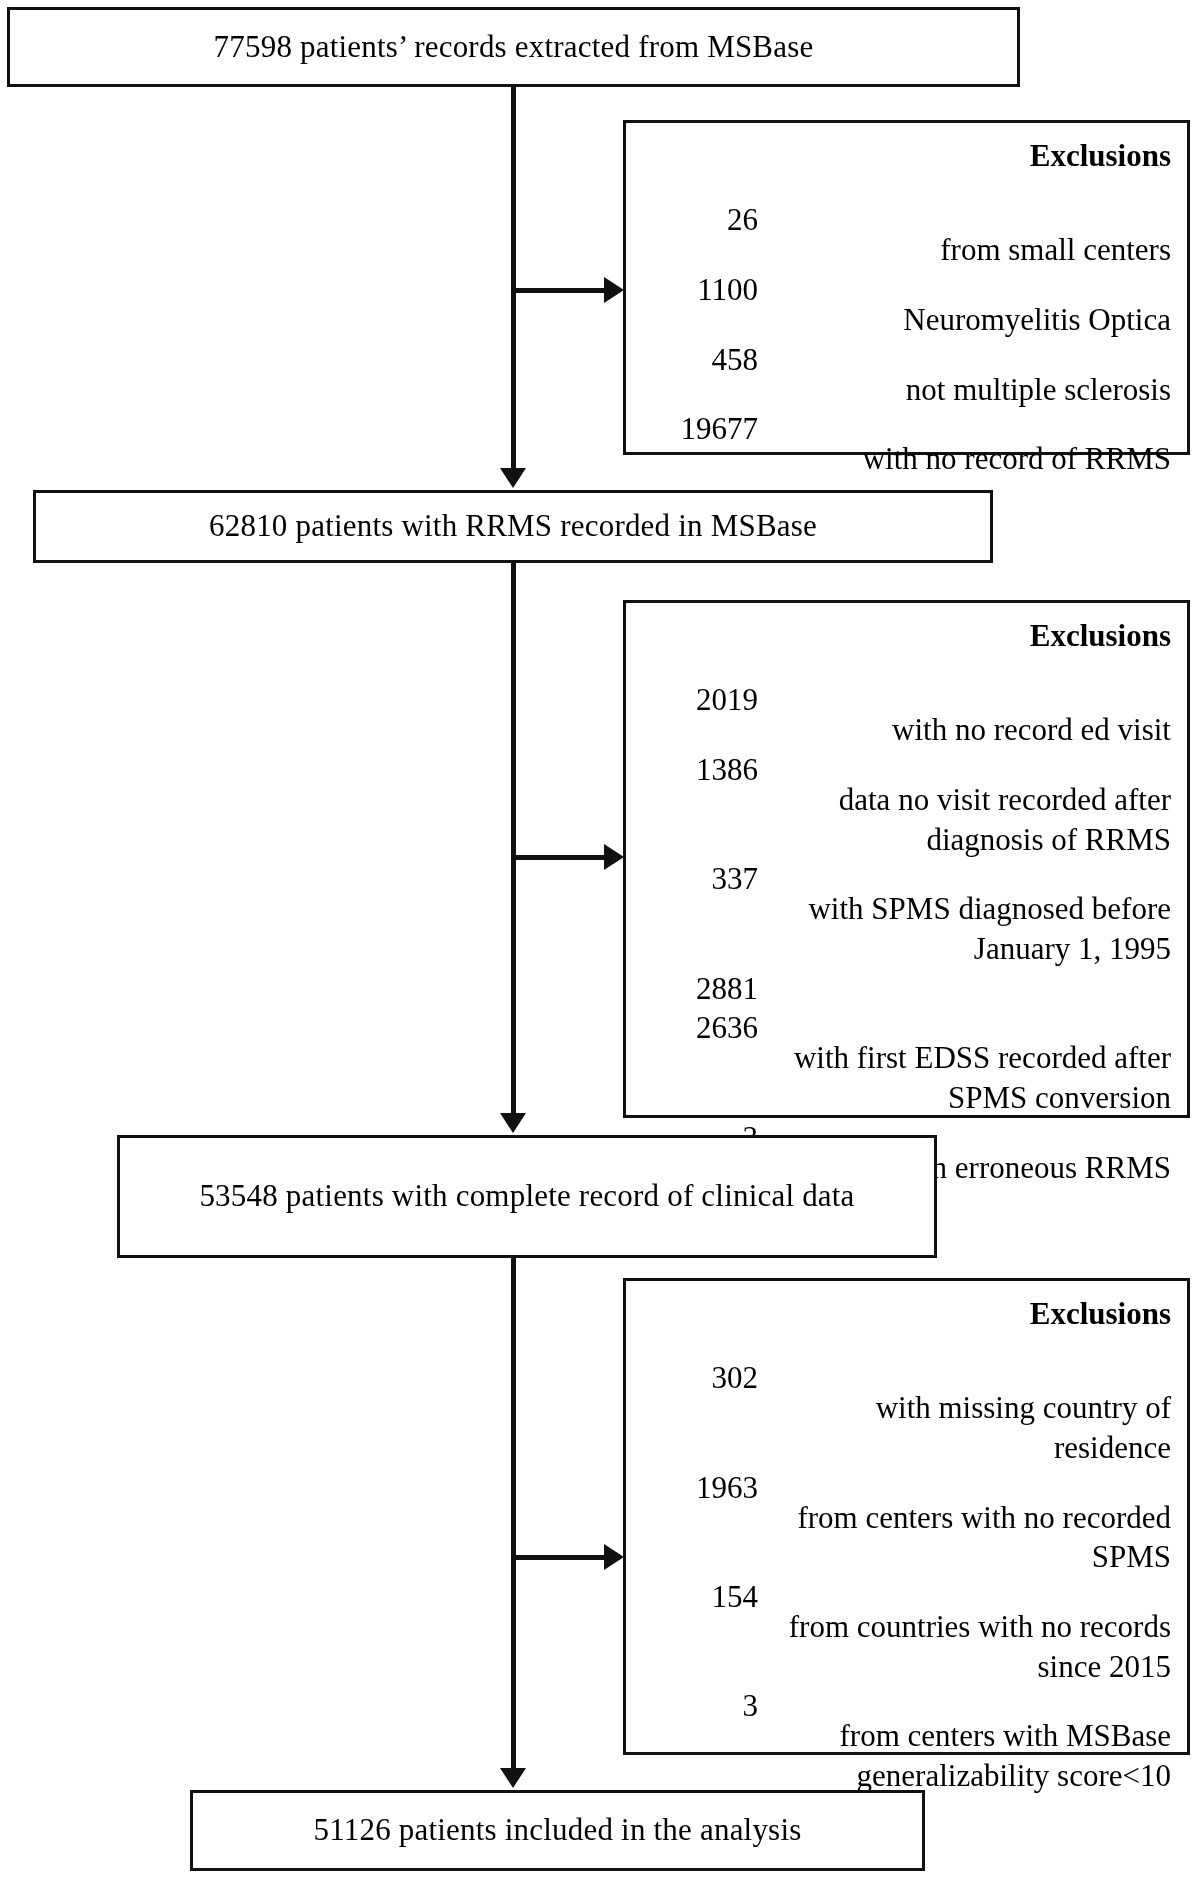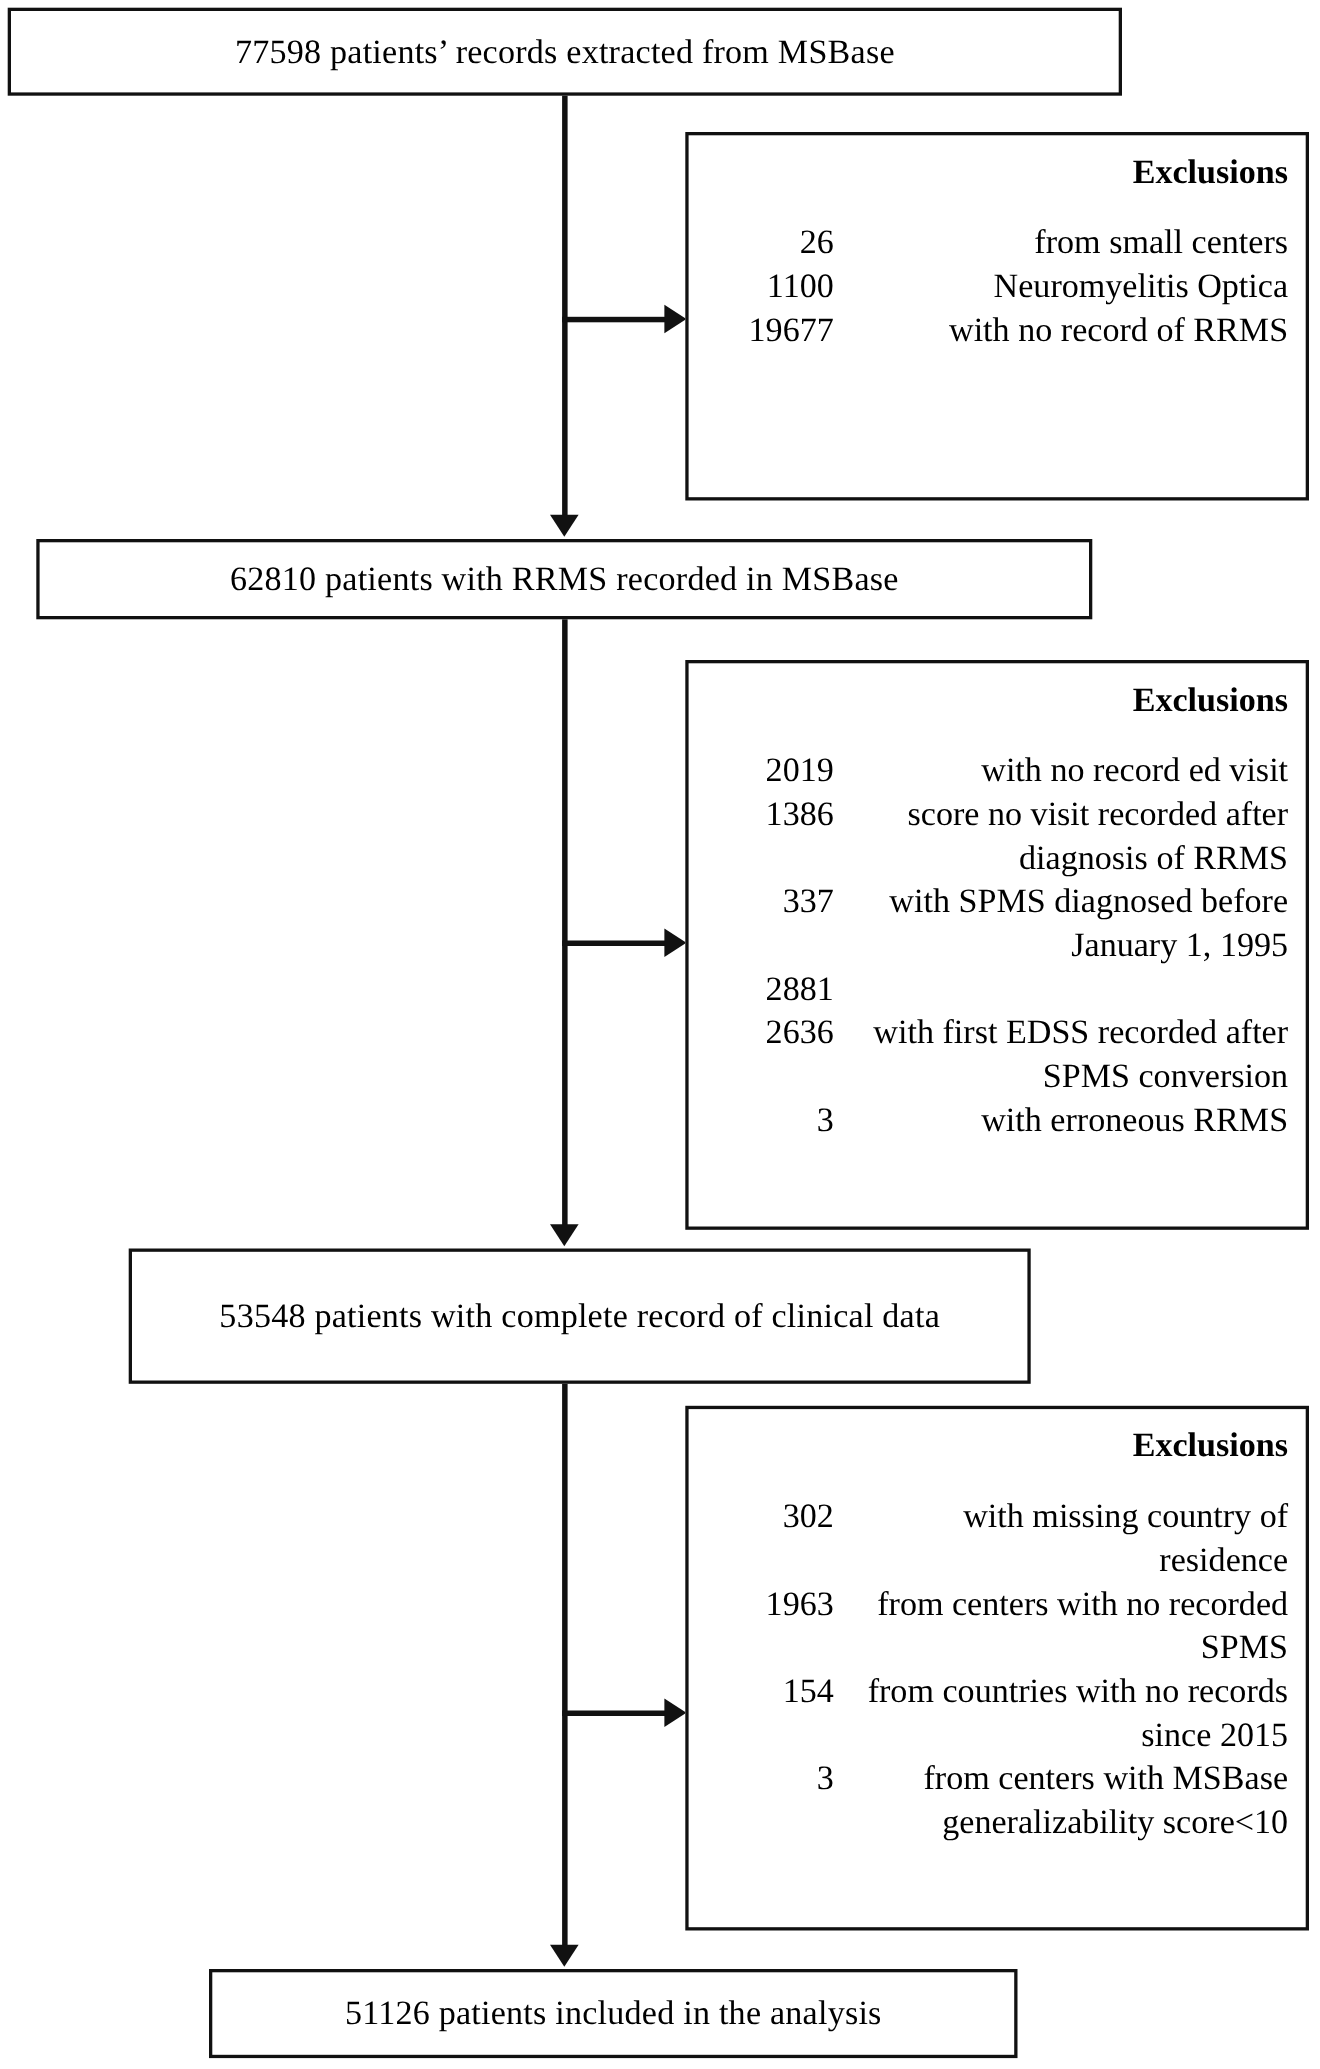--- a/index.html
+++ b/index.html
@@ -11,21 +11,21 @@
        background:#fff;display:flex;align-items:center;justify-content:center;}
   .box .boxtext{font-size:31px;line-height:1.25;text-align:center;
        letter-spacing:.2px;padding:0 10px;}
 
   .excl{position:absolute;box-sizing:border-box;border:3px solid #111;
         background:#fff;padding:14px 16px 14px 20px;text-align:right;}
   .excl-title{font-size:31px;font-weight:bold;line-height:1.2;margin-bottom:26px;}
   .excl-list{display:block;}
   .excl-row{display:flex;align-items:flex-start;font-size:31px;line-height:1.28;}
   .excl-count{flex:0 0 112px;white-space:nowrap;}
-  .excl-desc{flex:1 1 auto;}
+  .excl-desc{flex:1 1 auto;margin-top:30px;}
 
   .vline{position:absolute;background:#111;width:5px;}
   .hline{position:absolute;background:#111;height:5px;}
   .arrow-down{position:absolute;width:0;height:0;
       border-left:13px solid transparent;border-right:13px solid transparent;
       border-top:20px solid #111;}
   .arrow-right{position:absolute;width:0;height:0;
       border-top:13px solid transparent;border-bottom:13px solid transparent;
       border-left:20px solid #111;}
 </style>
@@ -49,20 +49,24 @@
     <div class="excl-list">
       <div class="excl-row">
         <span class="excl-count">26</span>
         <span class="excl-desc">from small  centers</span>
       </div>
       <div class="excl-row">
         <span class="excl-count">1100</span>
         <span class="excl-desc">Neuromyelitis  Optica</span>
       </div>
       <div class="excl-row">
+        <span class="excl-count">458</span>
+        <span class="excl-desc">not multiple sclerosis</span>
+      </div>
+      <div class="excl-row">
         <span class="excl-count">19677</span>
         <span class="excl-desc">with no record of RRMS</span>
       </div>
     </div>
   </div>
 
   <div class="box" style="left:33px;top:490px;width:960px;height:73px;">
     <span class="boxtext">62810 patients with RRMS recorded in MSBase</span>
   </div>
 
@@ -74,21 +78,21 @@
 
   <div class="excl" style="left:623px;top:600px;width:567px;height:518px;">
     <div class="excl-title">Exclusions</div>
     <div class="excl-list">
       <div class="excl-row">
         <span class="excl-count">2019</span>
         <span class="excl-desc">with no record ed visit</span>
       </div>
       <div class="excl-row">
         <span class="excl-count">1386</span>
-        <span class="excl-desc">score no visit  recorded after diagnosis of RRMS</span>
+        <span class="excl-desc">data no visit  recorded after diagnosis of RRMS</span>
       </div>
       <div class="excl-row">
         <span class="excl-count">337</span>
         <span class="excl-desc">with  SPMS diagnosed before January 1, 1995</span>
       </div>
       <div class="excl-row">
         <span class="excl-count">2881</span>
       </div>
       <div class="excl-row">
         <span class="excl-count">2636</span>

